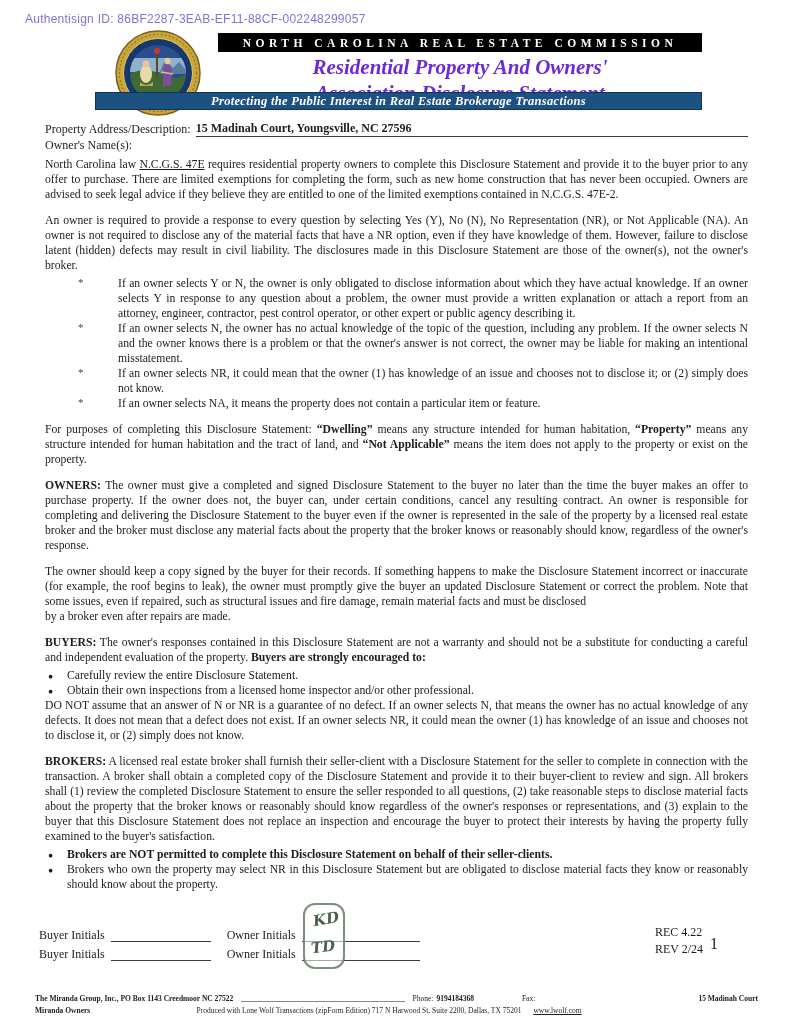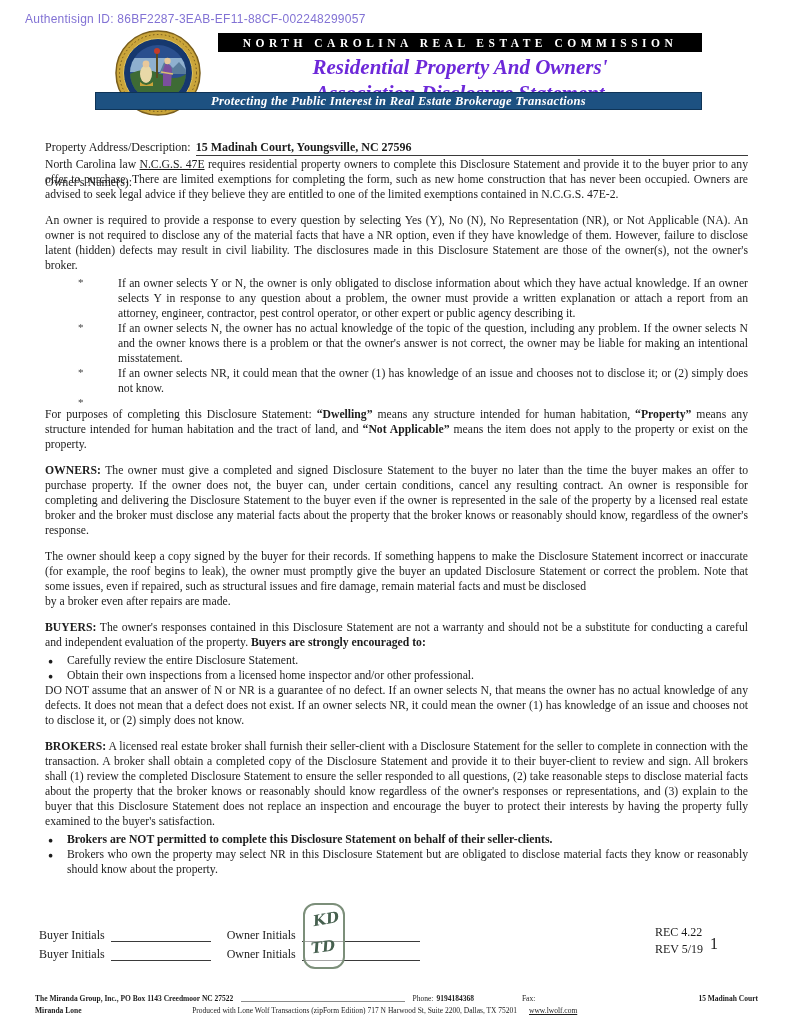--- a/index.html
+++ b/index.html
@@ -28,21 +28,21 @@
     font-size:21px; line-height:26px;
   }
   .tagline-bar {
     position:absolute; left:95px; top:92px; width:607px; height:18px;
     background:#1d5181; border:1px solid #0f3457; box-sizing:border-box;
     display:flex; align-items:center; justify-content:center;
     color:#fff; font-weight:bold; font-style:italic; font-size:12.5px; letter-spacing:.3px;
   }
   
   .address-block { position:absolute; left:45px; top:121px; width:703px; font-size:12px; }
-  .addr-row { display:flex; align-items:flex-start; height:16px;margin-top:19px; }
+  .addr-row { display:flex; align-items:center; height:16px; }
   .addr-label { white-space:nowrap; padding-right:5px; }
   .addr-line { flex:1; border-bottom:1px solid #3a3a3a; white-space:nowrap; }
   .addr-value { font-weight:bold; }
   
   .content {
     position:absolute; left:45px; top:157px; width:703px;
     font-size:11.7px; line-height:15px; text-align:justify;
   }
   .block { margin:0 0 11px 0; }
   .block.tight { margin-bottom:3px; }
@@ -136,21 +136,21 @@
     </div>
   </div>
 
   <div class="content">
       <div class="block "><span>North Carolina law </span><span class="u">N.C.G.S. 47E</span><span> requires residential property owners to complete this Disclosure Statement and provide it to the buyer prior to any offer to purchase. There are limited exemptions for completing the form, such as new home construction that has never been occupied. Owners are advised to seek legal advice if they believe they are entitled to one of the limited exemptions contained in N.C.G.S. 47E-2.</span></div>
       <div class="block tight"><span>An owner is required to provide a response to every question by selecting Yes (Y), No (N), No Representation (NR), or Not Applicable (NA). An owner is not required to disclose any of the material facts that have a NR option, even if they have knowledge of them. However, failure to disclose latent (hidden) defects may result in civil liability. The disclosures made in this Disclosure Statement are those of the owner(s), not the owner's broker.</span></div>
       <div class="block list asterisk">
         <div class="li"><span class="marker">*</span><span><span>If an owner selects Y or N, the owner is only obligated to disclose information about which they have actual knowledge. If an owner selects Y in response to any question about a problem, the owner must provide a written explanation or attach a report from an attorney, engineer, contractor, pest control operator, or other expert or public agency describing it.</span></span></div>
         <div class="li"><span class="marker">*</span><span><span>If an owner selects N, the owner has no actual knowledge of the topic of the question, including any problem. If the owner selects N and the owner knows there is a problem or that the owner's answer is not correct, the owner may be liable for making an intentional misstatement.</span></span></div>
         <div class="li"><span class="marker">*</span><span><span>If an owner selects NR, it could mean that the owner (1) has knowledge of an issue and chooses not to disclose it; or (2) simply does not know.</span></span></div>
-        <div class="li"><span class="marker">*</span></div>
+        <div class="li"><span class="marker">*</span><span><span>If an owner selects NA, it means the property does not contain a particular item or feature.</span></span></div>
       </div>
       <div class="block "><span>For purposes of completing this Disclosure Statement: </span><span class="b">“Dwelling”</span><span> means any structure intended for human habitation, </span><span class="b">“Property”</span><span> means any structure intended for human habitation and the tract of land, and </span><span class="b">“Not Applicable”</span><span> means the item does not apply to the property or exist on the property.</span></div>
       <div class="block "><span class="b">OWNERS:</span><span> The owner must give a completed and signed Disclosure Statement to the buyer no later than the time the buyer makes an offer to purchase property. If the owner does not, the buyer can, under certain conditions, cancel any resulting contract. An owner is responsible for completing and delivering the Disclosure Statement to the buyer even if the owner is represented in the sale of the property by a licensed real estate broker and the broker must disclose any material facts about the property that the broker knows or reasonably should know, regardless of the owner's response.</span></div>
       <div class="block "><span>The owner should keep a copy signed by the buyer for their records. If something happens to make the Disclosure Statement incorrect or inaccurate (for example, the roof begins to leak), the owner must promptly give the buyer an updated Disclosure Statement or correct the problem. Note that some issues, even if repaired, such as structural issues and fire damage, remain material facts and must be disclosed</span><br><span>by a broker even after repairs are made.</span></div>
       <div class="block tight"><span class="b">BUYERS:</span><span> The owner's responses contained in this Disclosure Statement are not a warranty and should not be a substitute for conducting a careful and independent evaluation of the property. </span><span class="b">Buyers are strongly encouraged to:</span></div>
       <div class="block flush list round">
         <div class="li"><span class="marker">●</span><span><span>Carefully review the entire Disclosure Statement.</span></span></div>
         <div class="li"><span class="marker">●</span><span><span>Obtain their own inspections from a licensed home inspector and/or other professional.</span></span></div>
       </div>
       <div class="block "><span>DO NOT assume that an answer of N or NR is a guarantee of no defect. If an owner selects N, that means the owner has no actual knowledge of any defects. It does not mean that a defect does not exist. If an owner selects NR, it could mean the owner (1) has knowledge of an issue and chooses not to disclose it, or (2) simply does not know.</span></div>
@@ -176,37 +176,37 @@
     </div>
   </div>
 
   <div class="stamp">
     <span class="ini1">KD</span>
     <span class="ini2">TD</span>
   </div>
 
   <div class="rec-rev">
     <div>REC 4.22</div>
-    <div>REV 5/19</div>
+    <div>REV 2/24</div>
   </div>
   <div class="page-num">1</div>
 
   <div class="footer">
     <div class="f-row1">
       <span class="f-bold">The Miranda Group, Inc., PO Box 1143 Creedmoor NC 27522</span>
       <span class="f-fill"></span>
       <span>Phone:</span>
       <span class="f-bold" style="margin-left:3px">9194184368</span>
       <span class="f-gap"></span>
       <span>Fax:</span>
       <span class="f-grow"></span>
       <span class="f-bold">15 Madinah Court</span>
     </div>
     <div class="f-row2">
-      <span class="f-bold">Miranda Lone</span>
+      <span class="f-bold">Miranda Owners</span>
       <span class="f-center">
         <span>Produced with Lone Wolf Transactions (zipForm Edition) 717 N Harwood St, Suite 2200, Dallas, TX 75201</span>
         <span class="f-link">www.lwolf.com</span>
       </span>
       <span style="width:70px"></span>
     </div>
   </div>
 
 </div>
 

